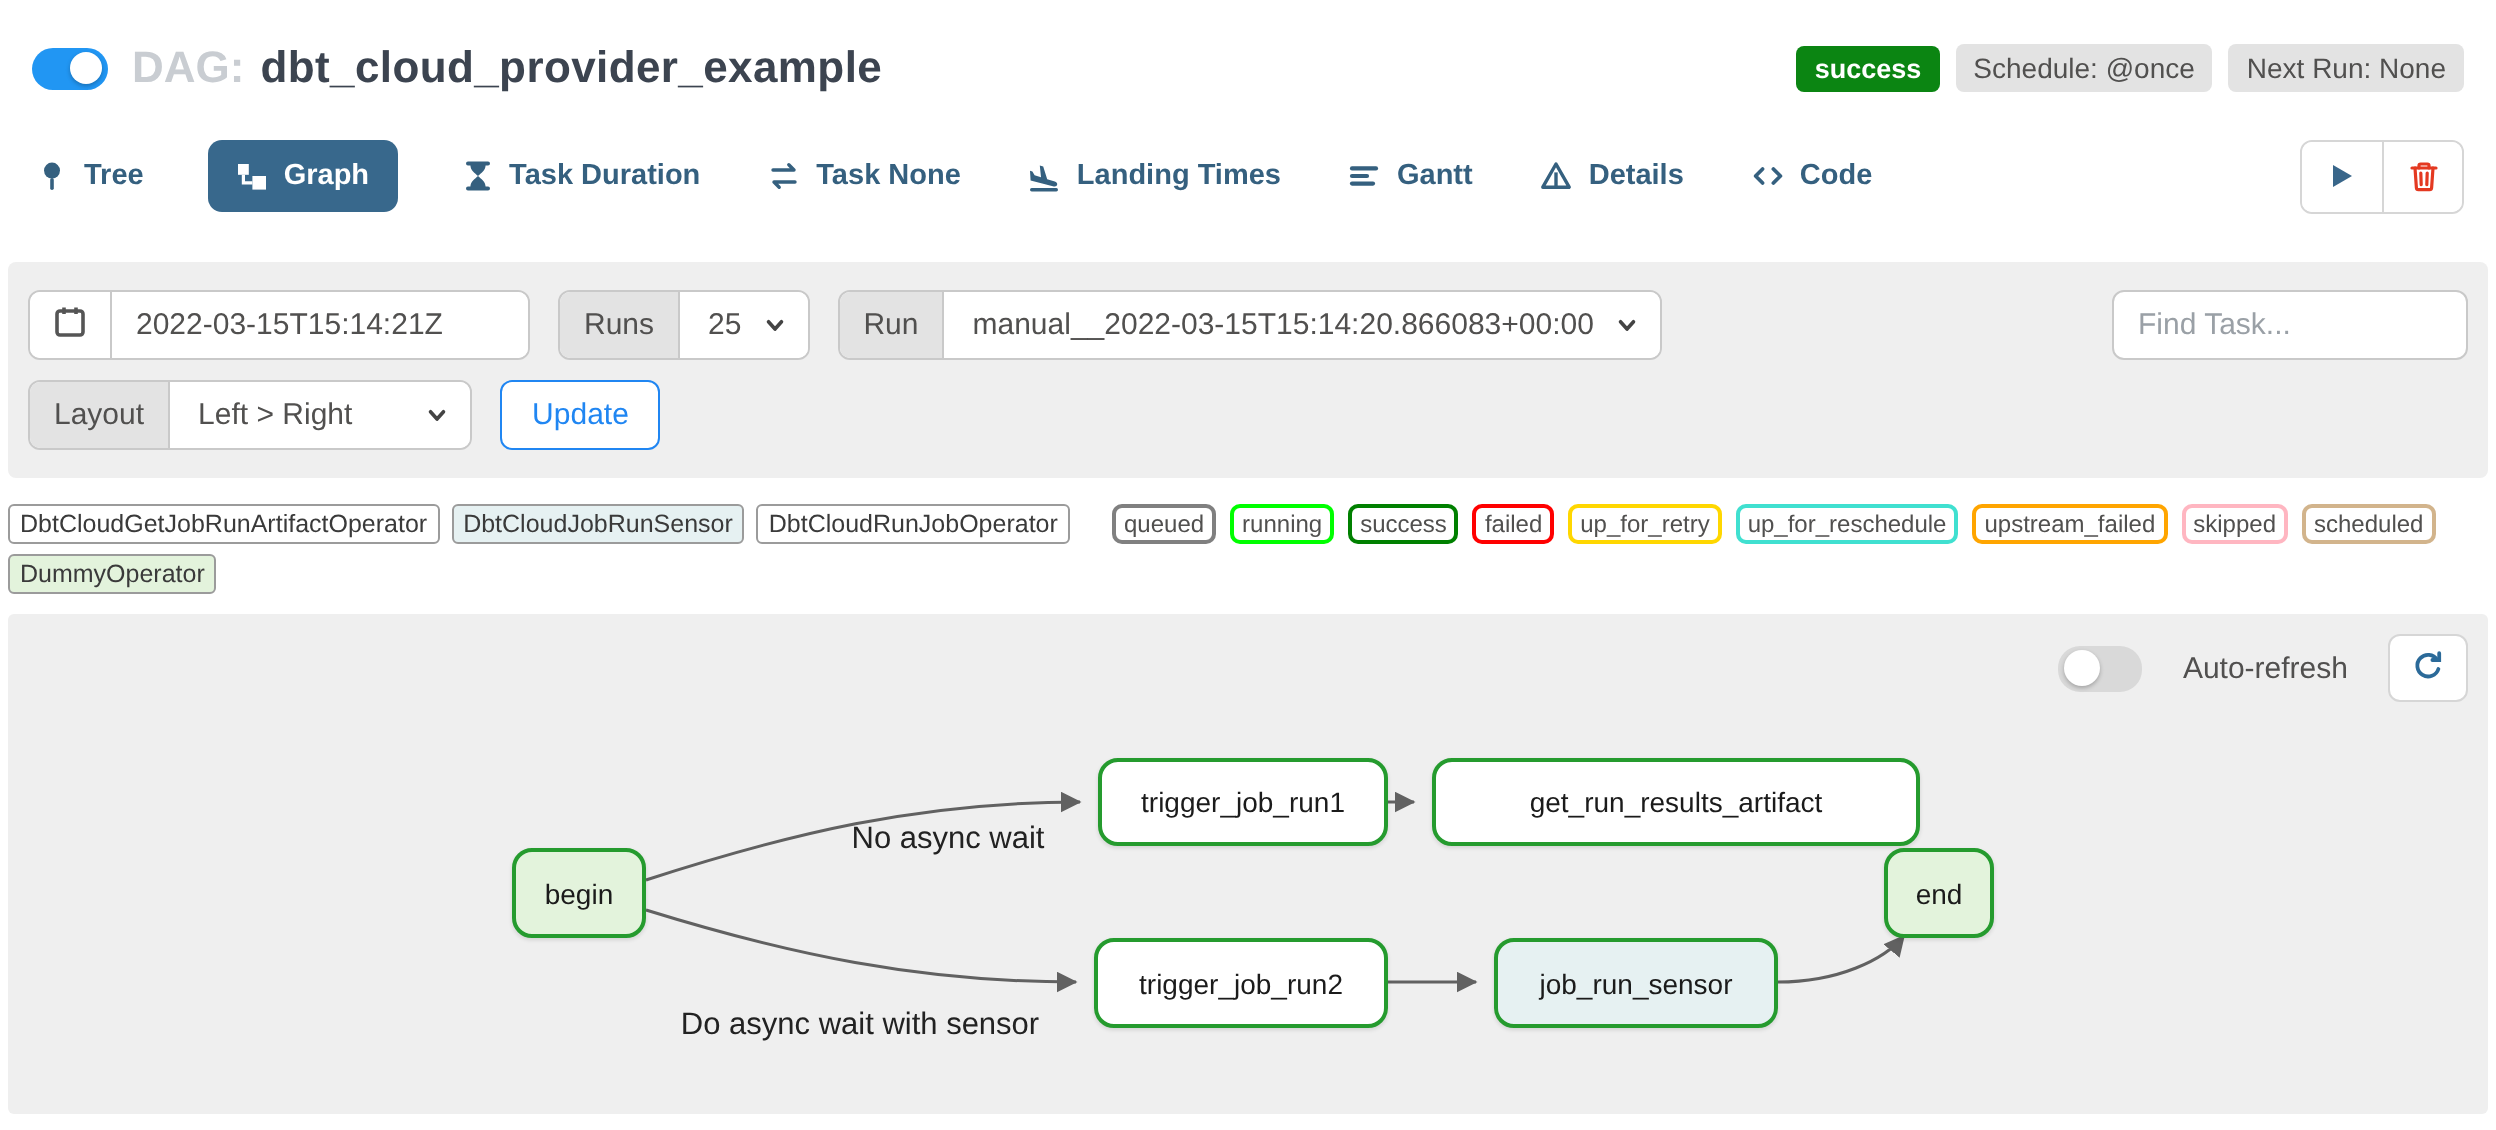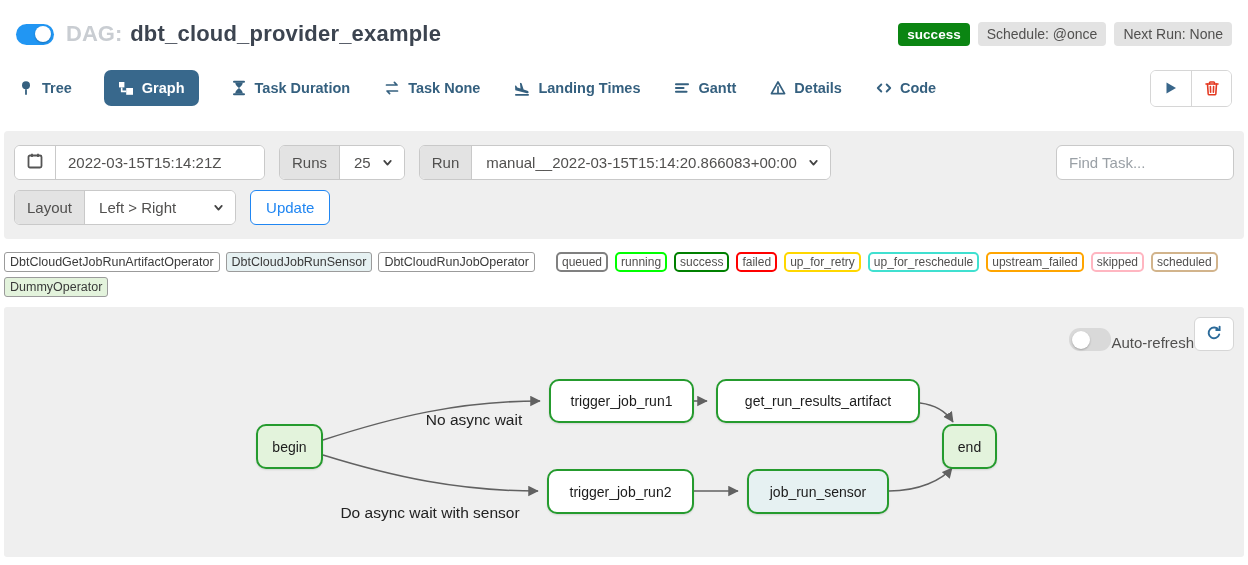--- a/index.html
+++ b/index.html
@@ -67,21 +67,21 @@
   .legend-statuses { flex:1; display:flex; flex-direction:column; gap:5px; }
   .status-row { display:flex; flex-wrap:wrap; gap:5px 7px; align-items:flex-start; }
   .op-badge { border:1px solid #9b9b9b; border-radius:3px; padding:1px 5px; font-size:12.5px;
     color:#3a3a3a; line-height:16px; white-space:nowrap; }
   .status-badge { border-width:2px; border-style:solid; border-radius:5px; background:#fff;
     padding:0 4px; font-size:12px; color:#51504f; line-height:16px; white-space:nowrap; }
   .status-plain { font-size:12px; color:#51504f; padding:0 4px; }
 
   
   .graph-panel { position:relative; margin:0 4px; background:#efefef; border-radius:3px; height:250px; }
-  .panel-controls { position:absolute; top:10px; right:10px; display:flex; align-items:flex-end; gap:0; z-index:5; }
+  .panel-controls { position:absolute; top:10px; right:10px; display:flex; align-items:center; gap:20px; z-index:5; }
   .autorefresh-label { font-size:15px; color:#51504f; }
   .refresh-btn { width:40px; height:34px; background:#fff; border:1px solid #d6d6d6; border-radius:6px;
     display:flex; align-items:center; justify-content:center; cursor:pointer; color:#2b6a99; }
   .refresh-btn svg { width:16px; height:16px; }
   .edges-svg { position:absolute; left:0; top:0; width:1248px; height:250px; }
   .node { position:absolute; display:flex; align-items:center; justify-content:center;
     border-radius:10px; font-size:14px; font-weight:500; color:#1b1b1b; cursor:pointer;
     box-shadow:0 1px 2px rgba(0,0,0,.12); }
   .edge-label { position:absolute; transform:translate(-50%,-50%); font-size:15.5px; color:#222;
     white-space:nowrap; }
@@ -300,21 +300,21 @@
       <path d="M319,133 C390,110 455,94 536,94" fill="none" stroke="#616161" stroke-width="1.5" marker-end="url(#arrow)"></path>
       <path d="M319,148 C390,170 455,184 534,184" fill="none" stroke="#616161" stroke-width="1.5" marker-end="url(#arrow)"></path>
       <path d="M690,94 L703,94" fill="none" stroke="#616161" stroke-width="1.5" marker-end="url(#arrow)"></path>
       <path d="M690,184 L734,184" fill="none" stroke="#616161" stroke-width="1.5" marker-end="url(#arrow)"></path>
       <path d="M916,96 C933,98 943,106 949,115" fill="none" stroke="#616161" stroke-width="1.5" marker-end="url(#arrow)"></path>
       <path d="M885,184 C915,184 938,173 948,161" fill="none" stroke="#616161" stroke-width="1.5" marker-end="url(#arrow)"></path>
     </svg>
   <div id="nodes-layer">
       <div class="node" style="left: 252px; top: 117px; width: 67px; height: 45px; background: rgb(227, 243, 220); border: 2.5px solid rgb(37, 155, 46);">begin</div>
       <div class="node" style="left: 545px; top: 72px; width: 145px; height: 44px; background: rgb(255, 255, 255); border: 2.5px solid rgb(37, 155, 46);">trigger_job_run1</div>
-      <div class="node" style="left: 712px; top: 72px; width: 204px; height: 44px; background: rgb(255, 255, 255); border: 2.5px solid rgb(37, 155, 46);">get_run_results_artifact</div>
+      <div class="node" style="left: 712px; top: 72px; width: 244px; height: 44px; background: rgb(255, 255, 255); border: 2.5px solid rgb(37, 155, 46);">get_run_results_artifact</div>
       <div class="node" style="left: 543px; top: 162px; width: 147px; height: 45px; background: rgb(255, 255, 255); border: 2.5px solid rgb(37, 155, 46);">trigger_job_run2</div>
       <div class="node" style="left: 743px; top: 162px; width: 142px; height: 45px; background: rgb(230, 241, 242); border: 2.5px solid rgb(37, 155, 46);">job_run_sensor</div>
       <div class="node" style="left: 938px; top: 117px; width: 55px; height: 45px; background: rgb(227, 243, 220); border: 2.5px solid rgb(37, 155, 46);">end</div>
     </div>
   <div id="labels-layer">
       <div class="edge-label" style="left: 470px; top: 113px;">No async wait</div>
       <div class="edge-label" style="left: 426px; top: 206px;">Do async wait with sensor</div>
     </div>
 </div>
 

